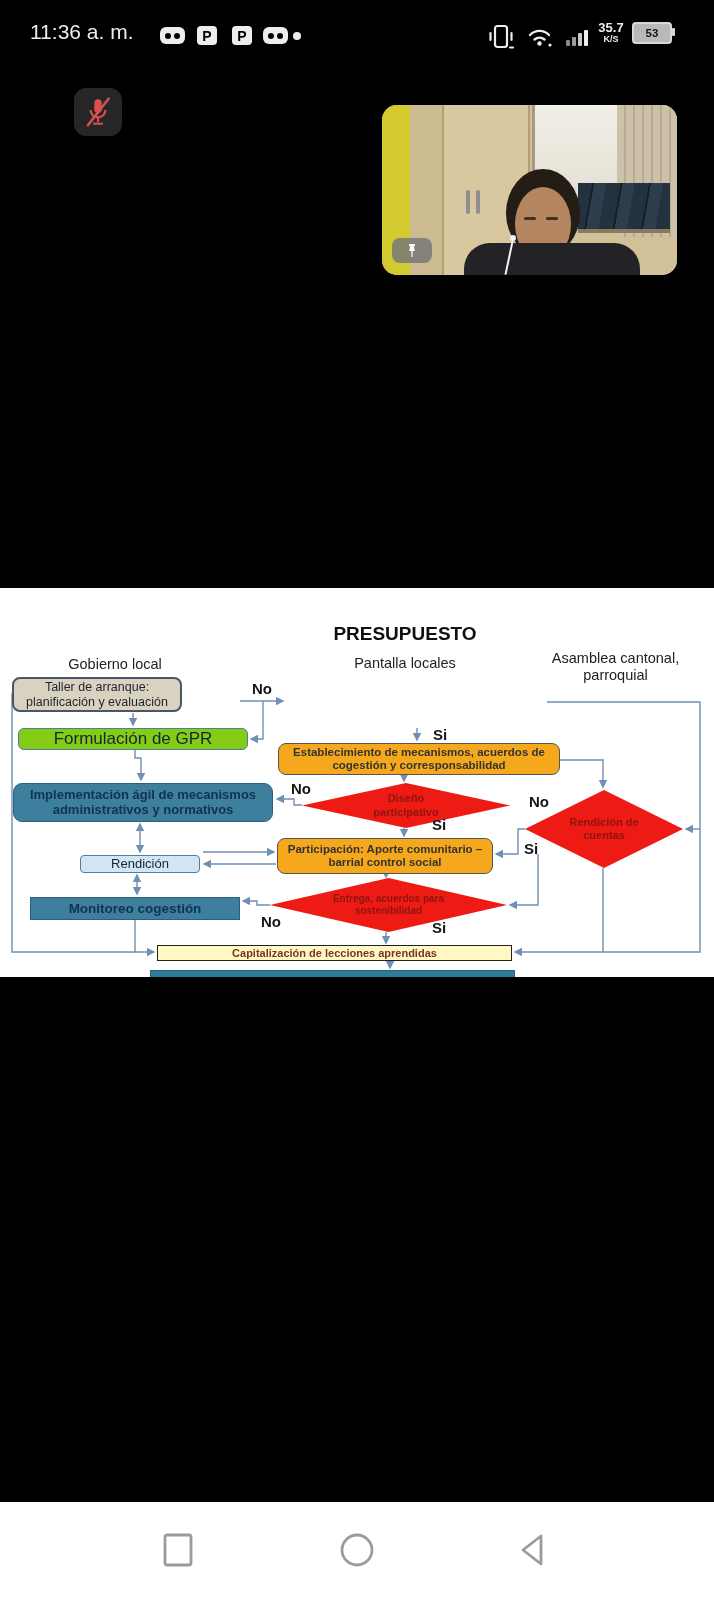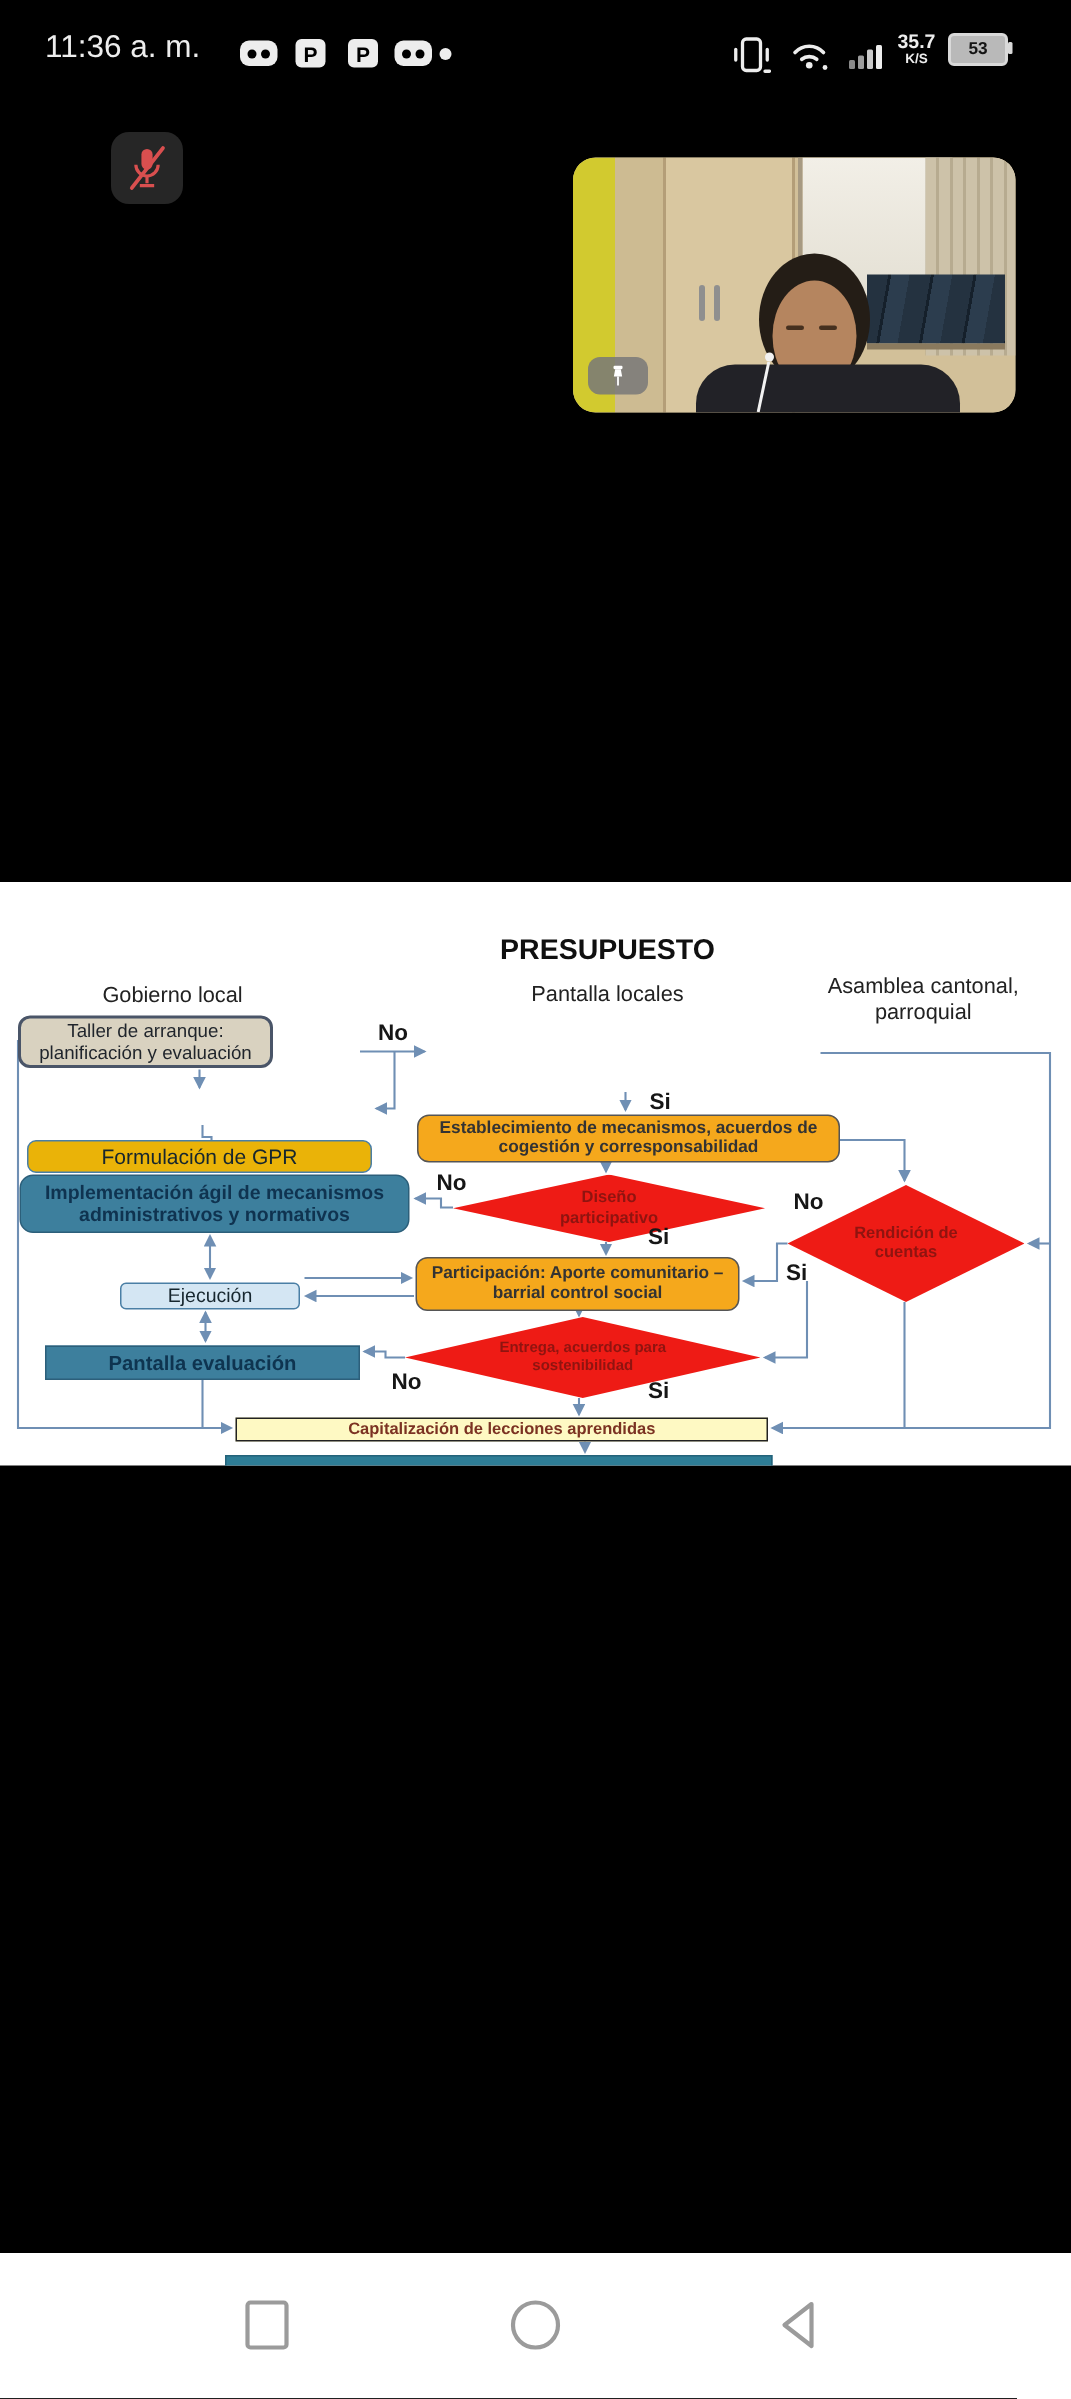--- a/index.html
+++ b/index.html
@@ -53,21 +53,21 @@
   .slide{position:absolute;left:0;top:588px;width:714px;height:389px;background:#fff;overflow:hidden;}
   .edges{position:absolute;left:0;top:0;}
   .logo{position:absolute;left:8px;top:2px;width:130px;text-align:center;}
   .logo-t{font-size:31px;font-weight:800;color:#2b9ad0;letter-spacing:.5px;line-height:1;}
   .logo-s{font-size:6.8px;font-weight:700;color:#e8542a;letter-spacing:1px;margin-top:2px;}
   .s-title{position:absolute;left:140px;width:530px;text-align:center;font-weight:700;color:#101010;font-size:19px;}
   .col-h{position:absolute;text-align:center;font-size:14.5px;color:#222;line-height:1.15;}
   .bx{position:absolute;display:flex;align-items:center;justify-content:center;text-align:center;
       line-height:1.15;box-sizing:border-box;}
   .bx-taller{background:#d9d2c0;border:2px solid #4a5568;border-radius:8px;font-size:12.5px;color:#1f242b;}
-  .bx-gpr{background:#eab308;border:1.5px solid #4a7fa5;border-radius:6px;font-size:14px;color:#16262e;margin-top:32px;}
+  .bx-gpr{background:#84cc16;border:1.5px solid #4a7fa5;border-radius:6px;font-size:17px;color:#16262e;}
   .bx-teal{background:#3d7f9d;border:1.5px solid #2c5f7a;border-radius:9px;font-size:13px;font-weight:600;color:#0f3350;}
   .bx-monit{background:#3d7f9d;border:1px solid #2c5f7a;font-size:13.5px;font-weight:600;color:#0e3450;}
   .bx-ejec{background:#d4e6f3;border:1.5px solid #4a7fa5;border-radius:4px;font-size:13px;color:#16262e;}
   .bx-orange{background:#f5a81c;border:1.5px solid #555;border-radius:8px;font-size:11.5px;font-weight:700;color:#333;}
   .bx-yellow{background:#fef9c3;border:1.5px solid #222;font-size:11px;font-weight:700;color:#7b3222;}
   .bx-tealbar{background:#2e7d96;border:1px solid #24637a;}
   .diamond{position:absolute;clip-path:polygon(50% 0,100% 50%,50% 100%,0 50%);background:#ee1b15;
            display:flex;align-items:center;justify-content:center;text-align:center;
            color:#8f1410;font-weight:700;line-height:1.2;}
   .diamond span{display:block;}
@@ -196,22 +196,22 @@
 
     <div class="s-title" style="top:35px">PRESUPUESTO</div>
 
     <div class="col-h" style="left:40px;top:68px;width:150px">Gobierno local</div>
     <div class="col-h" style="left:330px;top:67px;width:150px">Pantalla locales</div>
     <div class="col-h" style="left:528px;top:62px;width:175px">Asamblea cantonal, parroquial</div>
 
     <div class="bx bx-taller" style="left:12px;top:89px;width:170px;height:35px">Taller de arranque: planificación y evaluación</div>
     <div class="bx bx-gpr" style="left:18px;top:140px;width:230px;height:22px">Formulación de GPR</div>
     <div class="bx bx-teal" style="left:13px;top:195px;width:260px;height:39px">Implementación ágil de mecanismos administrativos y normativos</div>
-    <div class="bx bx-ejec" style="left:80px;top:267px;width:120px;height:18px">Ejecución</div>
-    <div class="bx bx-monit" style="left:30px;top:309px;width:210px;height:23px">Pantalla evaluación</div>
+    <div class="bx bx-ejec" style="left:80px;top:267px;width:120px;height:18px">Rendición</div>
+    <div class="bx bx-monit" style="left:30px;top:309px;width:210px;height:23px">Monitoreo cogestión</div>
 
     <div class="bx bx-orange" style="left:278px;top:155px;width:282px;height:32px">Establecimiento de mecanismos, acuerdos de cogestión y corresponsabilidad</div>
     <div class="diamond" style="left:302px;top:195px;width:208px;height:45px;font-size:11px">
       <span style="width:100px">Diseño participativo</span>
     </div>
     <div class="bx bx-orange" style="left:277px;top:250px;width:216px;height:36px">Participación: Aporte comunitario – barrial control social</div>
     <div class="diamond" style="left:270px;top:290px;width:237px;height:54px;font-size:10px">
       <span style="width:145px">Entrega, acuerdos para sostenibilidad</span>
     </div>
     <div class="bx bx-yellow" style="left:157px;top:357px;width:355px;height:16px">Capitalización de lecciones aprendidas</div>

